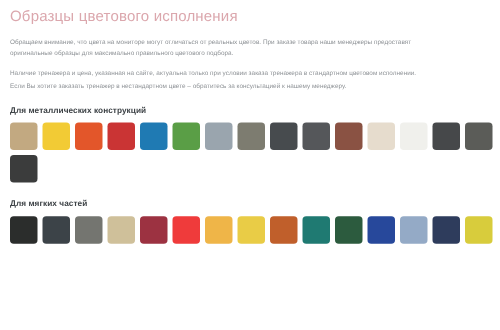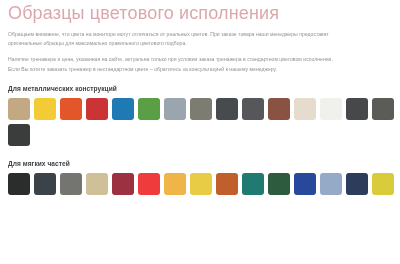--- a/index.html
+++ b/index.html
@@ -15,21 +15,21 @@
     -webkit-font-smoothing: antialiased;
   }
   .page {
     width: 400px;
     height: 264px;
     box-sizing: border-box;
     padding: 4px 8px 0 8px;
     position: relative;
   }
   .page-title {
-    font-size: 18px;
+    font-size: 12px;
     font-weight: 400;
     color: #dba7ad;
     letter-spacing: 0.15px;
     margin: 2px 0 9px 0;
     line-height: 15px;
     white-space: nowrap;
   }
   .intro {
     margin: 0 0 7px 0;
     padding: 0;

